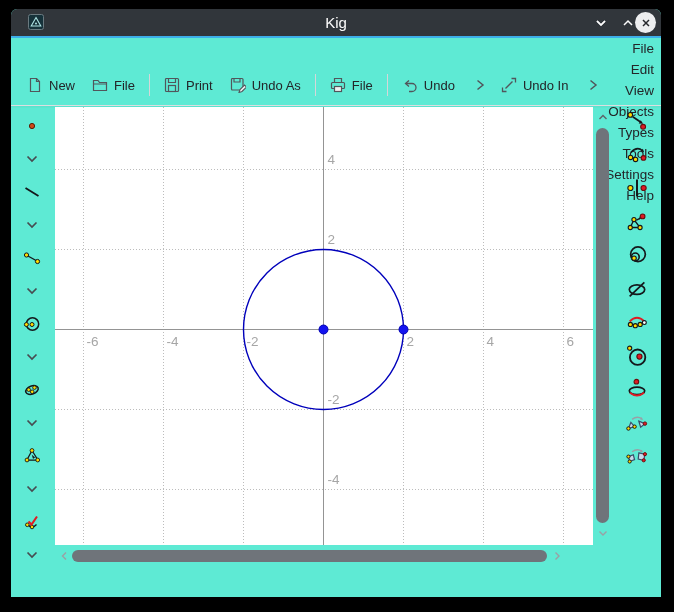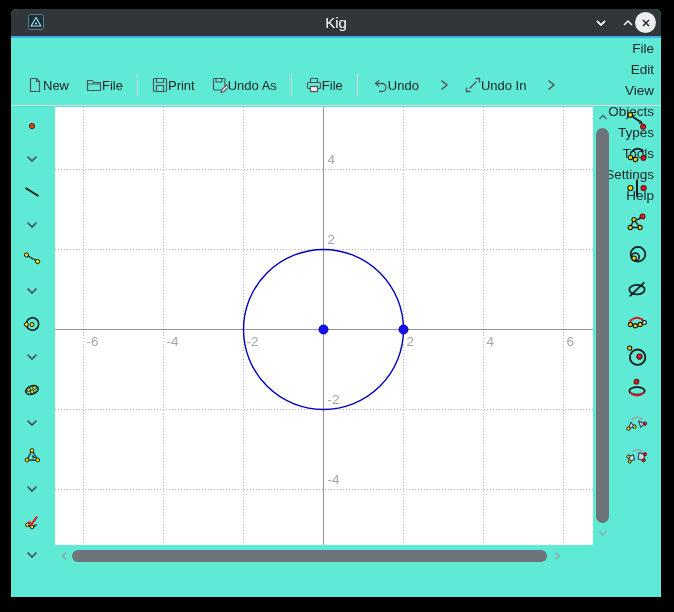--- a/index.html
+++ b/index.html
@@ -17,21 +17,21 @@
   .win-close{position:absolute;right:5px;top:3px;width:21px;height:21px;border-radius:50%;
              background:#edeeef;display:flex;align-items:center;justify-content:center;}
   .accent{height:2px;background:#3daee9;}
   
   .menubar{height:27px;display:flex;align-items:flex-end;padding-left:16px;flex-direction:column;}
   .menu-item{padding:3px 7px;font-size:13.5px;color:#232629;}
   .menu-item:first-child{padding-left:0;}
   
   .toolbar{height:40px;display:flex;align-items:center;padding-left:16px;
            border-bottom:1px solid #dcdee0;box-shadow:0 1px 2px rgba(0,0,0,.05);}
-  .tbtn{display:flex;align-items:center;margin-right:17px;font-size:13px;color:#232629;}
+  .tbtn{display:flex;align-items:center;gap:6px;margin-right:17px;font-size:13px;color:#232629;}
   .tbtn svg{color:#51565b;flex:0 0 auto;}
   .tsep{width:1px;height:22px;background:#d5d7d8;margin:0 14px 0 -3px;}
   .texp{margin-right:13px;color:#51565b;display:flex;align-items:center;}
   
   .left-tools{position:absolute;left:12px;top:100px;width:18px;display:flex;flex-direction:column;}
   .ltool{height:33px;display:flex;align-items:center;justify-content:center;color:#474c51;}
   .right-tools{position:absolute;left:614px;top:101px;width:24px;display:flex;flex-direction:column;gap:11.5px;}
   .rtool{height:22px;display:flex;align-items:center;justify-content:center;}
   
   .canvas{position:absolute;left:44px;top:98px;width:538px;height:438px;background:#ffffff;}

